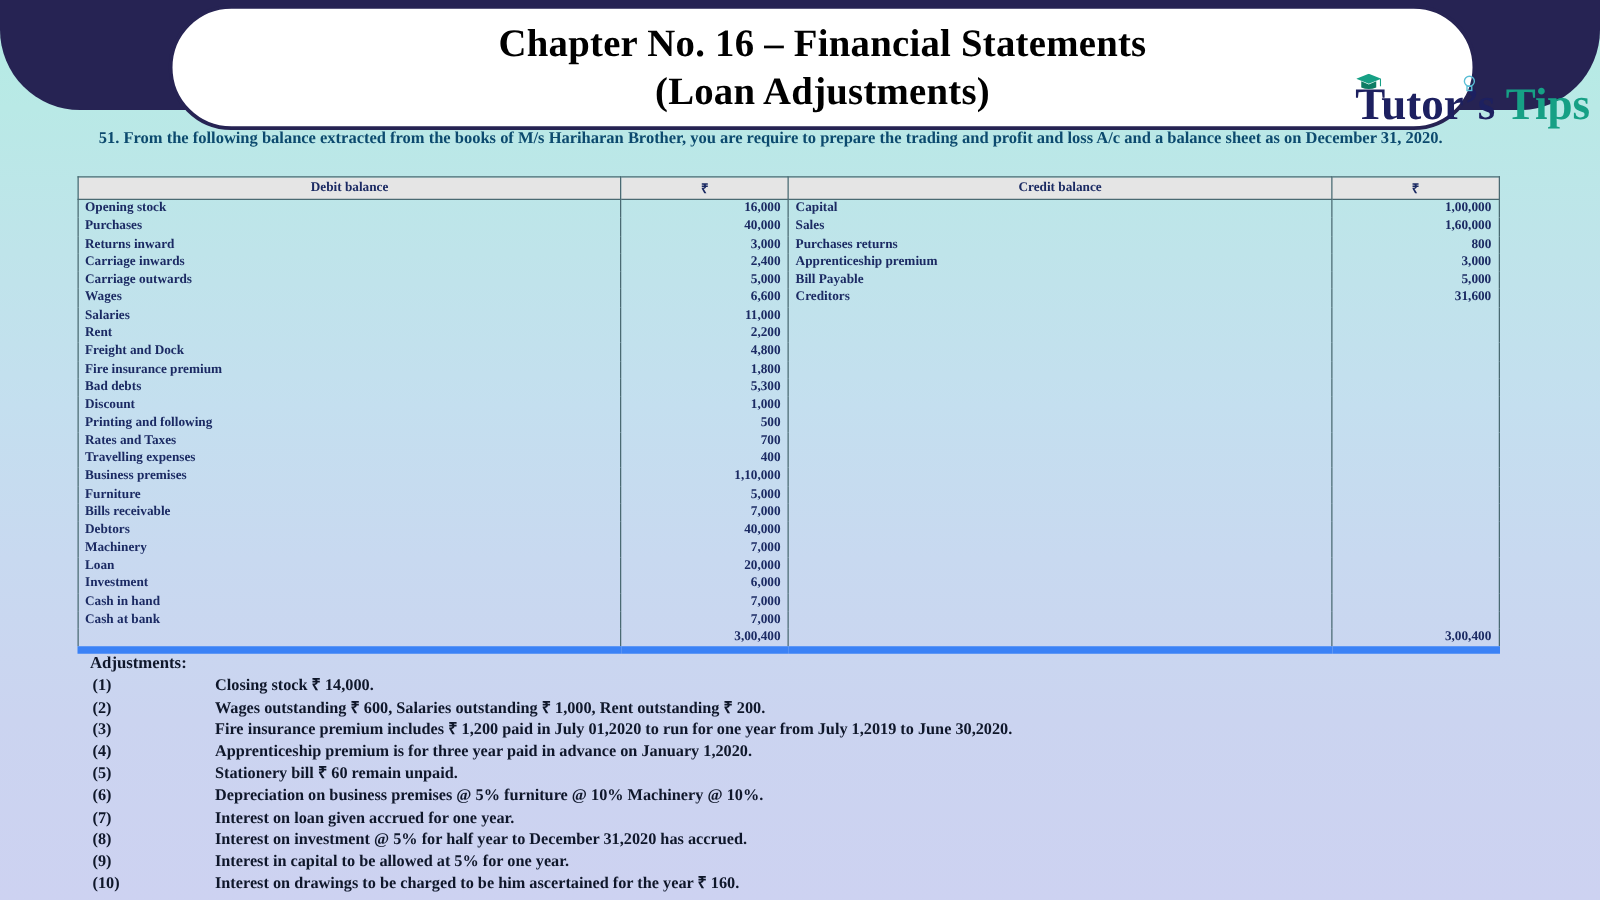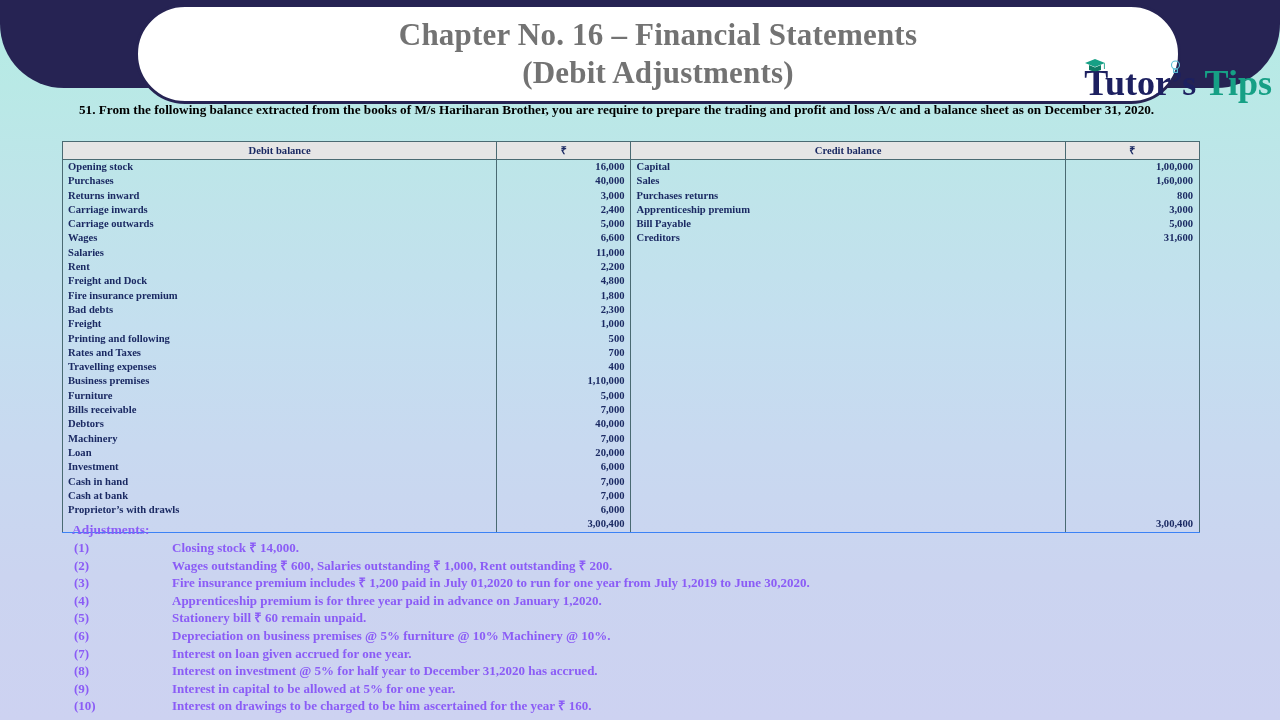--- a/index.html
+++ b/index.html
@@ -43,21 +43,21 @@
     background: #ffffff;
     border: 3px solid #262353;
     border-radius: 50px;
     z-index: 2;
     display: flex;
     flex-direction: column;
     align-items: center;
     justify-content: center;
   }
   .title-line {
-    color: #737373;
+    color: #000000;
     font-family: "Liberation Serif", serif;
     font-weight: bold;
     font-size: 31px;
     line-height: 38px;
     letter-spacing: 0.2px;
     white-space: nowrap;
   }
 
   
   .logo {
@@ -93,21 +93,21 @@
     width: 11px;
     height: 14px;
   }
 
   
   .question {
     position: absolute;
     left: 79px;
     top: 102px;
     width: 1124px;
-    color: #000000;
+    color: #0c4a6e;
     font-family: "Liberation Serif", serif;
     font-weight: bold;
     font-size: 13.2px;
     line-height: 15.5px;
     z-index: 4;
   }
 
   
   .ledger {
     position: absolute;
@@ -137,34 +137,34 @@
     border-left: 1px solid #4a6a72;
     border-right: 1px solid #4a6a72;
     border-top: none;
     border-bottom: none;
     padding: 0;
     height: 14.3px;
     line-height: 14.3px;
     vertical-align: middle;
     background: transparent;
   }
-  .ledger tr:last-child td { border-bottom: 1px solid #3b82f6; }
+  .ledger tr:last-child td { border-bottom: 6px solid #3b82f6; }
   .col-name { text-align: left; padding-left: 5px !important; }
   .col-amt  { text-align: right; padding-right: 6px !important; }
 
   .w-name { width: 427px; }
   .w-amt  { width: 132px; }
 
   
   .adjustments {
     position: absolute;
     left: 70px;
     top: 521px;
     width: 1180px;
-    color: #8b5cf6;
+    color: #0f172a;
     font-family: "Liberation Serif", serif;
     font-weight: bold;
     font-size: 13px;
     z-index: 4;
   }
   .adj-heading {
     font-size: 13.4px;
     line-height: 18px;
     margin-bottom: 0px;
     padding-left: 2px;
@@ -181,21 +181,21 @@
   }
   .adj-text { flex: 1 1 auto; }
 </style>
 </head>
 <body>
 
 <div class="banner"></div>
 
 <div class="title-pill">
   <div class="title-line">Chapter No. 16 – Financial Statements</div>
-  <div class="title-line">(Debit Adjustments)</div>
+  <div class="title-line">(Loan Adjustments)</div>
 </div>
 
 <div class="logo">
   <div class="logo-text">
     <svg class="cap-icon" viewBox="0 0 20 13">
       <polygon points="10,0 20,4 10,8 0,4" fill="#16a085"></polygon>
       <path d="M4,6 L4,11 Q10,13.5 16,11 L16,6 L10,8.6 Z" fill="#0e7c64"></path>
       <line x1="19.4" y1="4.2" x2="19.4" y2="10" stroke="#16a085" stroke-width="0.9"></line>
     </svg>
     <svg class="bulb-icon" viewBox="0 0 11 14">
@@ -279,26 +279,26 @@
         <td class="col-amt"></td>
       </tr>
       <tr>
         <td class="col-name">Fire insurance premium</td>
         <td class="col-amt">1,800</td>
         <td class="col-name"></td>
         <td class="col-amt"></td>
       </tr>
       <tr>
         <td class="col-name">Bad debts</td>
-        <td class="col-amt">2,300</td>
-        <td class="col-name"></td>
-        <td class="col-amt"></td>
-      </tr>
-      <tr>
-        <td class="col-name">Freight</td>
+        <td class="col-amt">5,300</td>
+        <td class="col-name"></td>
+        <td class="col-amt"></td>
+      </tr>
+      <tr>
+        <td class="col-name">Discount</td>
         <td class="col-amt">1,000</td>
         <td class="col-name"></td>
         <td class="col-amt"></td>
       </tr>
       <tr>
         <td class="col-name">Printing and following</td>
         <td class="col-amt">500</td>
         <td class="col-name"></td>
         <td class="col-amt"></td>
       </tr>
@@ -358,26 +358,20 @@
       </tr>
       <tr>
         <td class="col-name">Cash in hand</td>
         <td class="col-amt">7,000</td>
         <td class="col-name"></td>
         <td class="col-amt"></td>
       </tr>
       <tr>
         <td class="col-name">Cash at bank</td>
         <td class="col-amt">7,000</td>
-        <td class="col-name"></td>
-        <td class="col-amt"></td>
-      </tr>
-      <tr>
-        <td class="col-name">Proprietor’s with drawls</td>
-        <td class="col-amt">6,000</td>
         <td class="col-name"></td>
         <td class="col-amt"></td>
       </tr>
       <tr>
         <td class="col-name"></td>
         <td class="col-amt">3,00,400</td>
         <td class="col-name"></td>
         <td class="col-amt">3,00,400</td>
       </tr>
     </tbody>

